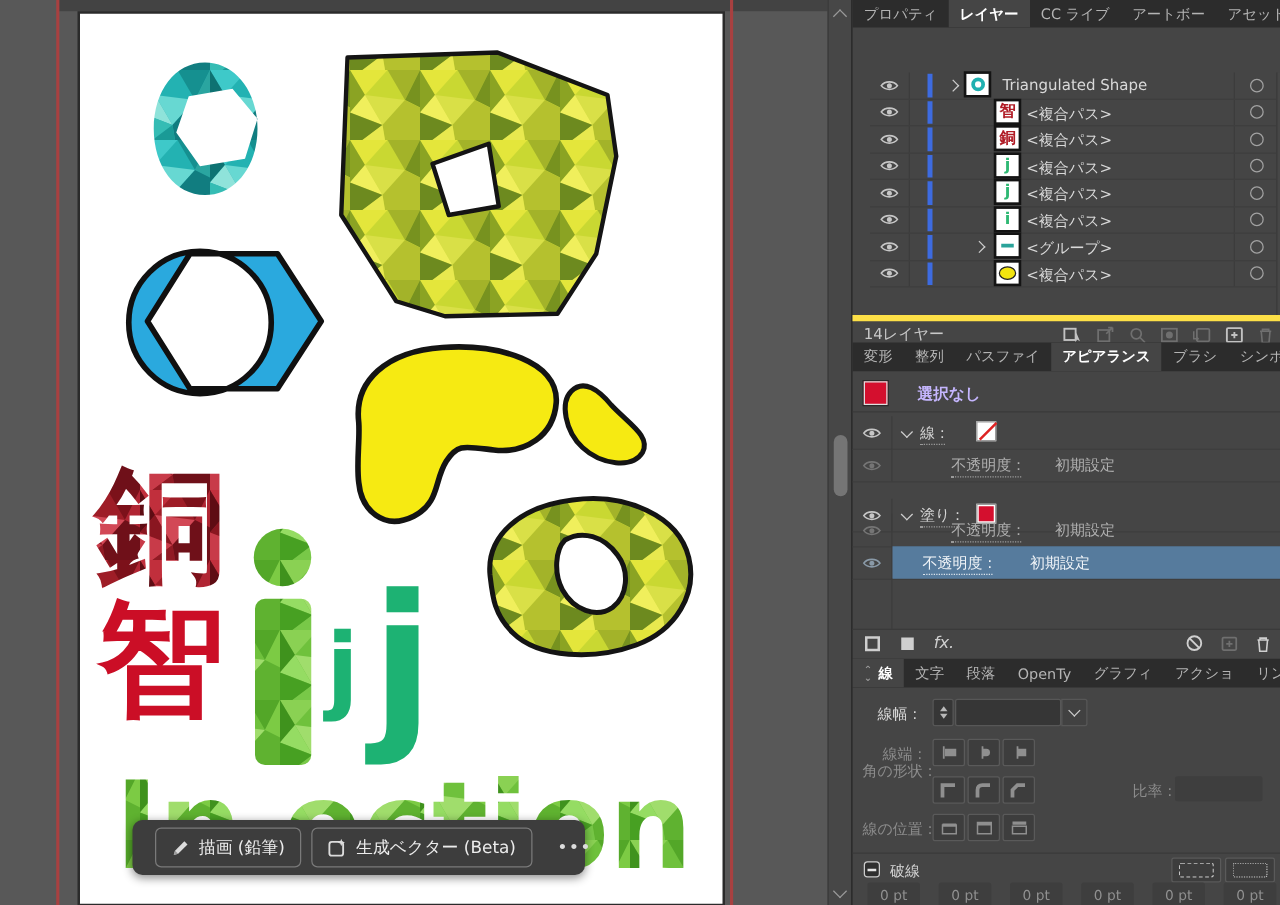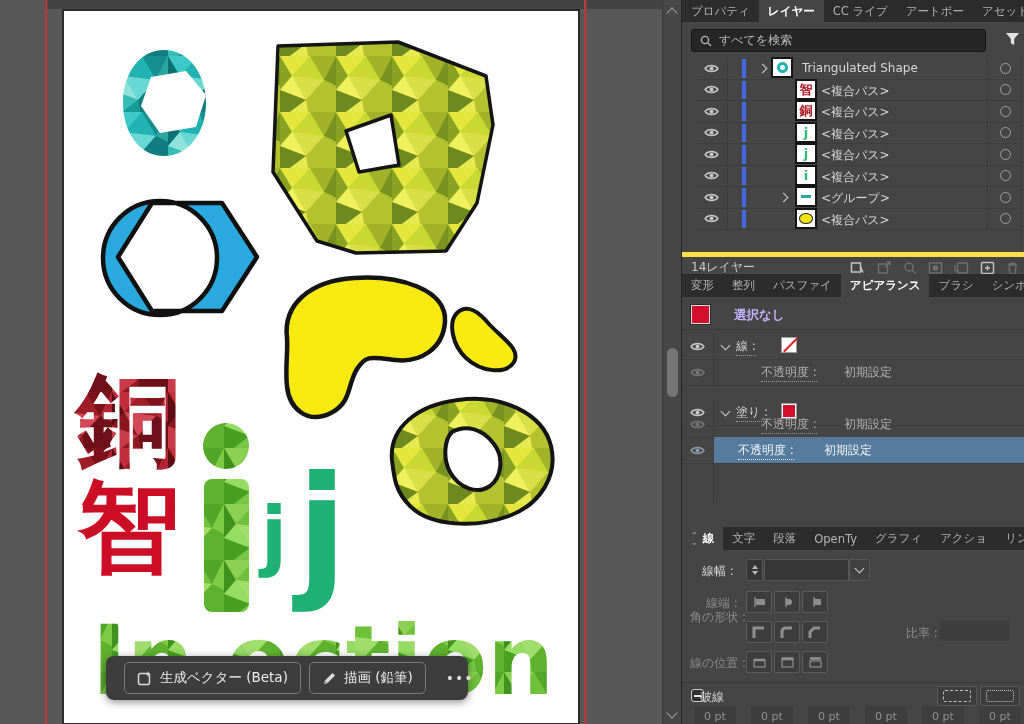--- a/index.html
+++ b/index.html
@@ -188,32 +188,32 @@
 
       <text x="92" y="694" font-size="97" font-weight="bold" fill="url(#mGreen)" textLength="462" lengthAdjust="spacingAndGlyphs">In ection</text>
 
       <rect x="45" y="0" width="2.5" height="724" fill="#a84040"></rect>
       <rect x="584" y="0" width="2.5" height="724" fill="#a84040"></rect>
     </svg>
 
     <div class="cv-toolbar">
       <div class="grab"></div>
       <div class="cv-btn">
+        <svg class="cv-ico" width="15" height="15" viewBox="0 0 15 15">
+            <path d="M2 13 L3 9.5 L10.5 2 L13 4.5 L5.5 12 Z" fill="#dcdcdc"></path>
+            <path d="M2 13 L3 9.5 L5.5 12 Z" fill="#9a9a9a"></path>
+          </svg>
+        <span>描画 (鉛筆)</span>
+      </div>
+      <div class="cv-btn">
         <svg class="cv-ico" width="16" height="16" viewBox="0 0 16 16">
             <rect x="1.5" y="3.5" width="11" height="11" rx="2" fill="none" stroke="#dcdcdc" stroke-width="1.5"></rect>
             <path d="M11 1 L11.8 3.2 L14 4 L11.8 4.8 L11 7 L10.2 4.8 L8 4 L10.2 3.2 Z" fill="#dcdcdc"></path>
           </svg>
         <span>生成ベクター (Beta)</span>
-      </div>
-      <div class="cv-btn">
-        <svg class="cv-ico" width="15" height="15" viewBox="0 0 15 15">
-            <path d="M2 13 L3 9.5 L10.5 2 L13 4.5 L5.5 12 Z" fill="#dcdcdc"></path>
-            <path d="M2 13 L3 9.5 L5.5 12 Z" fill="#9a9a9a"></path>
-          </svg>
-        <span>描画 (鉛筆)</span>
       </div>
       <svg width="20" height="17" viewBox="0 0 20 17">
           <rect x="1" y="2" width="14" height="11" rx="1.5" fill="none" stroke="#dcdcdc" stroke-width="1.5"></rect>
           <circle cx="5" cy="6" r="1.3" fill="#dcdcdc"></circle>
           <path d="M2.5 11.5 L6.5 8 L9.5 11" stroke="#dcdcdc" stroke-width="1.4" fill="none"></path>
           <circle cx="15" cy="12" r="4" fill="#3d3d3d"></circle>
           <path d="M15 9.8 V14.2 M12.8 12 H17.2" stroke="#dcdcdc" stroke-width="1.4"></path>
         </svg>
       <span class="cv-more">•••</span>
     </div>
@@ -229,32 +229,20 @@
 
     <div class="tabbar" style="top:0;height:22px;">
       <div class="tab">プロパティ</div>
       <div class="tab active">レイヤー</div>
       <div class="tab">CC ライブ</div>
       <div class="tab">アートボー</div>
       <div class="tab">アセットの</div>
 
     </div>
 
-    <div class="searchrow">
-      <div class="searchbox">
-        <svg width="12" height="12" viewBox="0 0 12 12">
-            <circle cx="5" cy="5" r="3.6" fill="none" stroke="#b5b5b5" stroke-width="1.4"></circle>
-            <path d="M8 8 L11 11" stroke="#b5b5b5" stroke-width="1.4"></path>
-          </svg>
-        <span>すべてを検索</span>
-      </div>
-      <svg class="funnel" width="15" height="14" viewBox="0 0 15 14">
-          <path d="M1 1 H14 L9.2 6.8 V13 L5.8 11.2 V6.8 Z" fill="#e4e4e4"></path>
-        </svg>
-    </div>
 
     <div class="list">
 
       <div class="lrow">
         <div class="eyecell">
             <svg width="15" height="11" viewBox="0 0 15 11">
               <path d="M1 5.5 C4 1.5 11 1.5 14 5.5 C11 9.5 4 9.5 1 5.5 Z" fill="none" stroke="#c6c6c6" stroke-width="1.3"></path>
               <circle cx="7.5" cy="5.5" r="2" fill="#c6c6c6"></circle>
             </svg>
           </div>
@@ -499,20 +487,42 @@
               <circle cx="7.5" cy="5.5" r="2" fill="#8a9aa8"></circle>
             </svg>
           </div>
         <div class="ap-blue"></div>
         <span class="ap-lbl" style="left:56px;color:#f0f4f8;border-bottom-color:#dbe4ec;z-index:1;">不透明度 :</span>
         <span class="ap-val" style="left:142px;color:#f0f4f8;z-index:1;">初期設定</span>
       </div>
 
       <div style="position:absolute;left:31px;top:166px;width:1px;height:40px;background:#3c3c3c;"></div>
 
+      <div class="ap-foot">
+        <svg width="14" height="14" viewBox="0 0 14 14">
+            <rect x="2" y="2" width="10" height="10" fill="none" stroke="#cfcfcf" stroke-width="2"></rect>
+          </svg>
+        <svg width="14" height="14" viewBox="0 0 14 14">
+            <rect x="2" y="2" width="10" height="10" fill="#cfcfcf"></rect>
+          </svg>
+        <span class="fx">fx.</span>
+        <div class="ap-foot-r">
+          <svg width="15" height="15" viewBox="0 0 15 15">
+              <circle cx="7.5" cy="7.5" r="5.5" fill="none" stroke="#cfcfcf" stroke-width="1.5"></circle>
+              <path d="M3.7 3.7 L11.3 11.3" stroke="#cfcfcf" stroke-width="1.5"></path>
+            </svg>
+          <svg width="15" height="14" viewBox="0 0 15 14">
+              <rect x="2" y="2" width="11" height="10" rx="1" fill="none" stroke="#6f6f6f" stroke-width="1.4"></rect>
+              <path d="M7.5 4.5 V9.5 M5 7 H10" stroke="#6f6f6f" stroke-width="1.4"></path>
+            </svg>
+          <svg width="13" height="14" viewBox="0 0 13 14">
+              <path d="M2 4 H11 M4 4 V2.5 H9 V4 M3 4 L3.8 13 H9.2 L10 4" fill="none" stroke="#cfcfcf" stroke-width="1.3"></path>
+            </svg>
+        </div>
+      </div>
     </div>
 
     <div class="tabbar" style="top:527px;height:23px;">
       <div class="tab active">
           <span class="updn">⌃<br>⌄</span>
           <span>線</span>
         </div>
       <div class="tab">文字</div>
       <div class="tab">段落</div>
       <div class="tab">OpenTy</div>
@@ -591,21 +601,21 @@
             <rect x="2" y="5" width="11" height="6" fill="none" stroke="#8f8f8f" stroke-width="1.2"></rect>
             <path d="M2 2.5 H13" stroke="#8f8f8f" stroke-width="2.6"></path>
           </svg>
         </div>
 
       <div class="divider" style="top:132px;"></div>
 
       <div class="chk" style="left:9px;top:139px;">
           <i></i>
         </div>
-      <span class="s-lbl" style="left:18px;top:139px;font-family:Liberation Serif, serif;">破線</span>
+      <span class="s-lbl" style="left:30px;top:139px;font-family:Liberation Serif, serif;">破線</span>
       <div class="dashbtn" style="left:255px;top:136px;">
           <i></i>
         </div>
       <div class="dashbtn" style="left:298px;top:136px;">
           <i style="border-style:dotted;"></i>
         </div>
 
       <div class="ptfield" style="left:12px;top:156px;">0 pt</div>
       <div class="ptfield" style="left:69px;top:156px;">0 pt</div>
       <div class="ptfield" style="left:126px;top:156px;">0 pt</div>

